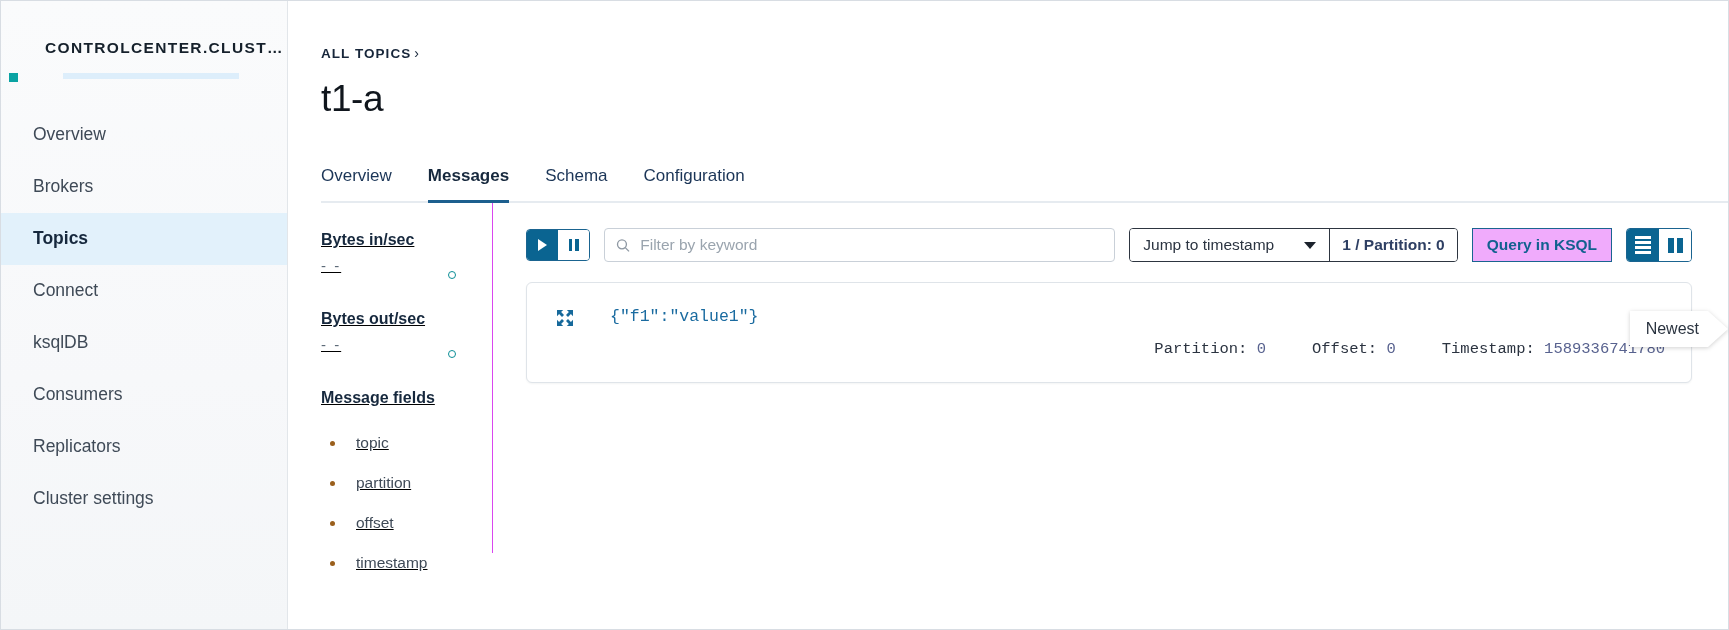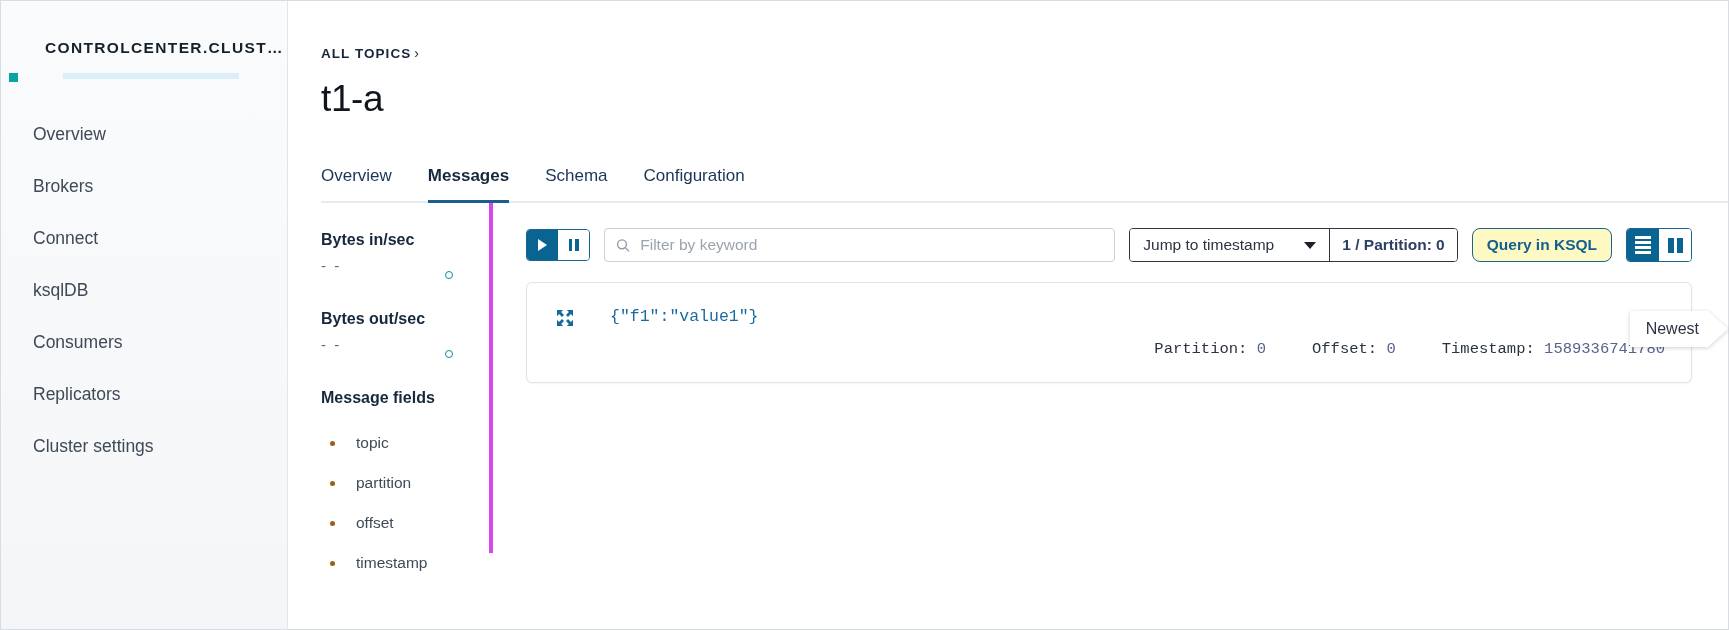--- a/index.html
+++ b/index.html
@@ -125,23 +125,24 @@
 
   
   .content {
     display: flex;
     margin-top: 0;
     height: 350px;
   }
   .left-col {
     width: 172px;
     min-width: 172px;
-    border-right: 4px solid #d946ef;
+    border-right: 1px solid #d946ef;
     padding-top: 28px;
     padding-right: 28px;
+    text-decoration: underline;
   }
   .metric-label {
     font-size: 16px;
     font-weight: 700;
     color: #16283d;
   }
   .metric-value {
     margin-top: 8px;
     font-size: 15px;
     color: #5d6a78;
@@ -272,22 +273,22 @@
     font-size: 15.5px;
     font-weight: 700;
     color: #2e3f63;
     background: #fff;
     white-space: nowrap;
   }
 
   .ksql-btn {
     height: 34px;
     border: 1px solid #1a6490;
-    border-radius: 8px;
-    background: #fef9c3;
+    border-radius: 0;
+    background: #f0abfc;
     color: #12608f;
     font-size: 15.5px;
     font-weight: 700;
     padding: 0 14px;
     display: flex; align-items: center;
     cursor: pointer;
     white-space: nowrap;
     flex: none;
     font-family: "Liberation Sans", sans-serif;
   }
@@ -386,20 +387,21 @@
 
   <aside class="sidebar">
     <div class="cluster-name">CONTROLCENTER.CLUST…</div>
     <div class="cluster-bar-wrap">
       <div class="cluster-bar-dot"></div>
       <div class="cluster-bar-track"></div>
     </div>
     <nav class="nav">
       <div class="nav-item">Overview</div>
       <div class="nav-item">Brokers</div>
+      <div class="nav-item active">Topics</div>
       <div class="nav-item">Connect</div>
       <div class="nav-item">ksqlDB</div>
       <div class="nav-item">Consumers</div>
       <div class="nav-item">Replicators</div>
       <div class="nav-item">Cluster settings</div>
     </nav>
   </aside>
 
   <section class="main">
 

